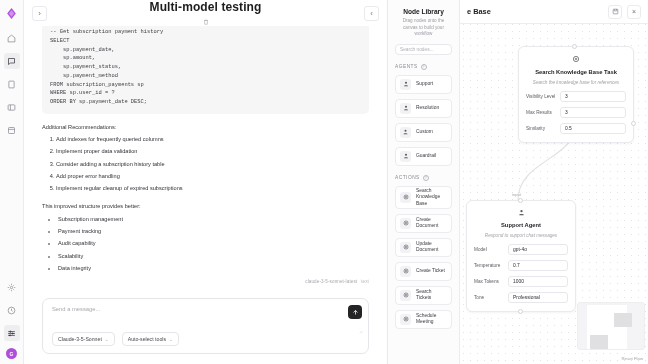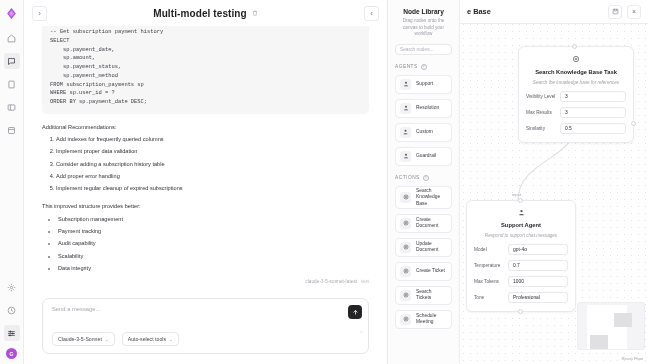--- a/index.html
+++ b/index.html
@@ -47,23 +47,23 @@
     display: flex; align-items: center;
     padding: 0 8px; position: relative;
   }
   .hdr-btn {
     width: 15px; height: 15px; border: 1px solid #eaeaee; border-radius: 3px;
     background: #fff; display: flex; align-items: center; justify-content: center;
     color: #7b7b84; font-size: 8px; flex: none;
   }
   .chat-title {
     position: absolute; left: 0; right: 0; text-align: center;
-    font-size: 10px; font-weight: bold; color: #1d1d20;
+    font-size: 12px; font-weight: bold; color: #1d1d20;
     letter-spacing: .1px; pointer-events: none;
-    display: flex; align-items: center; justify-content: center; gap: 5px;
+    display: flex; align-items: center; justify-content: center; gap: 5px; flex-direction: column;
   }
   .trash-ico { color: #9a9aa2; font-size: 7px; pointer-events: auto; }
   .hdr-right { margin-left: auto; }
 
   .chat-scroll {
     flex: 1; overflow: hidden; position: relative;
     padding: 0 18px;
   }
   .msg-card {
     background: #f6f6f7; border-radius: 5px;

